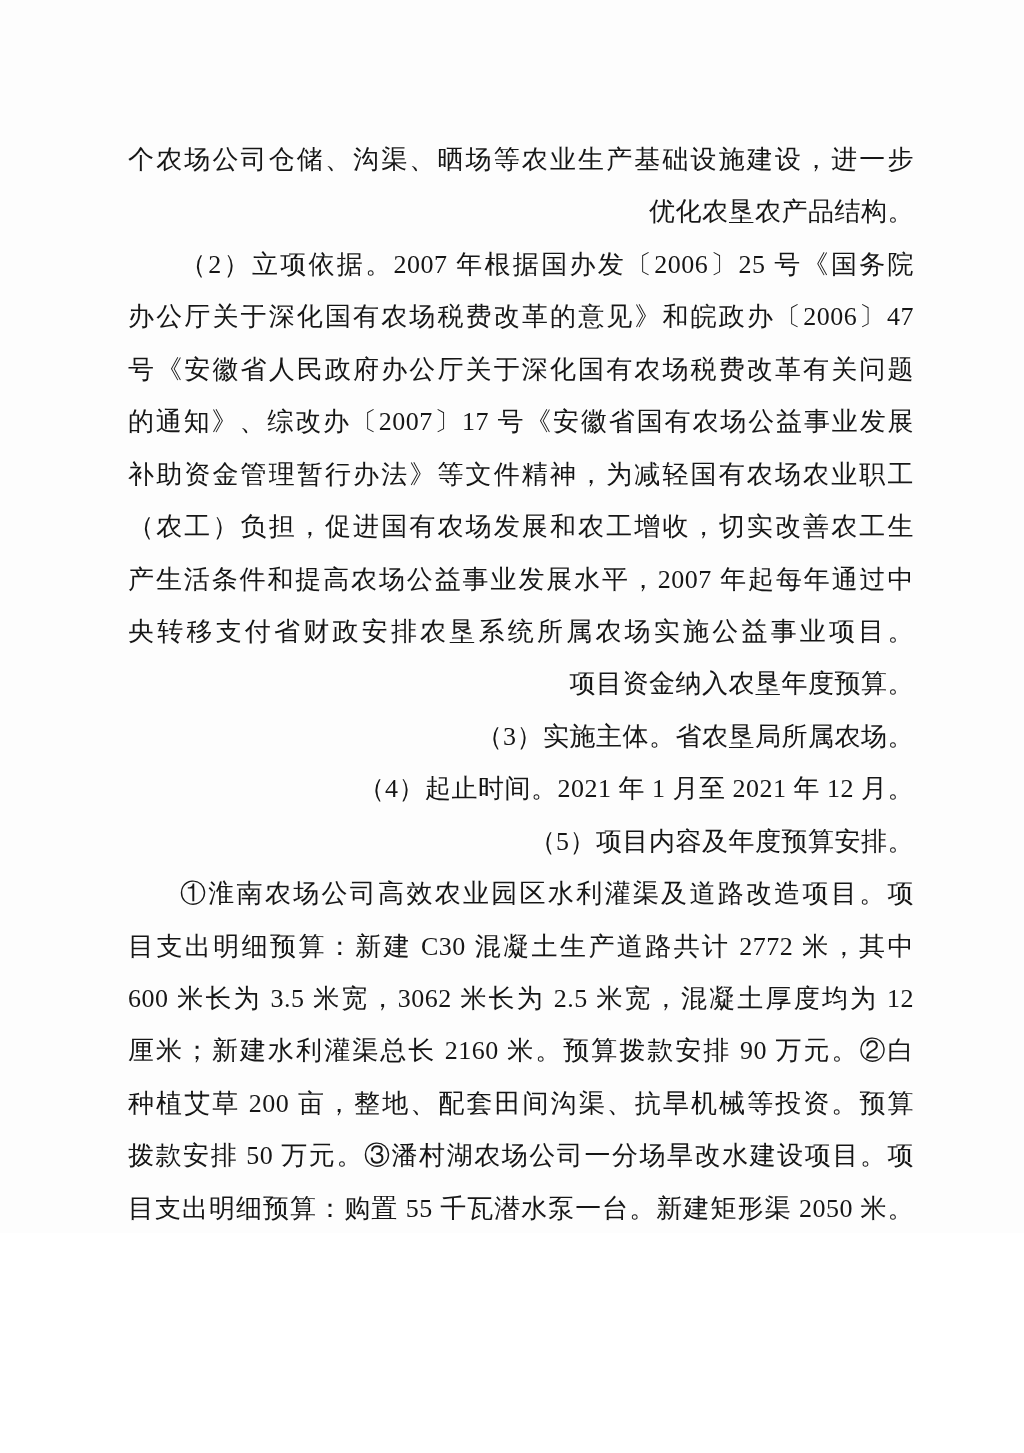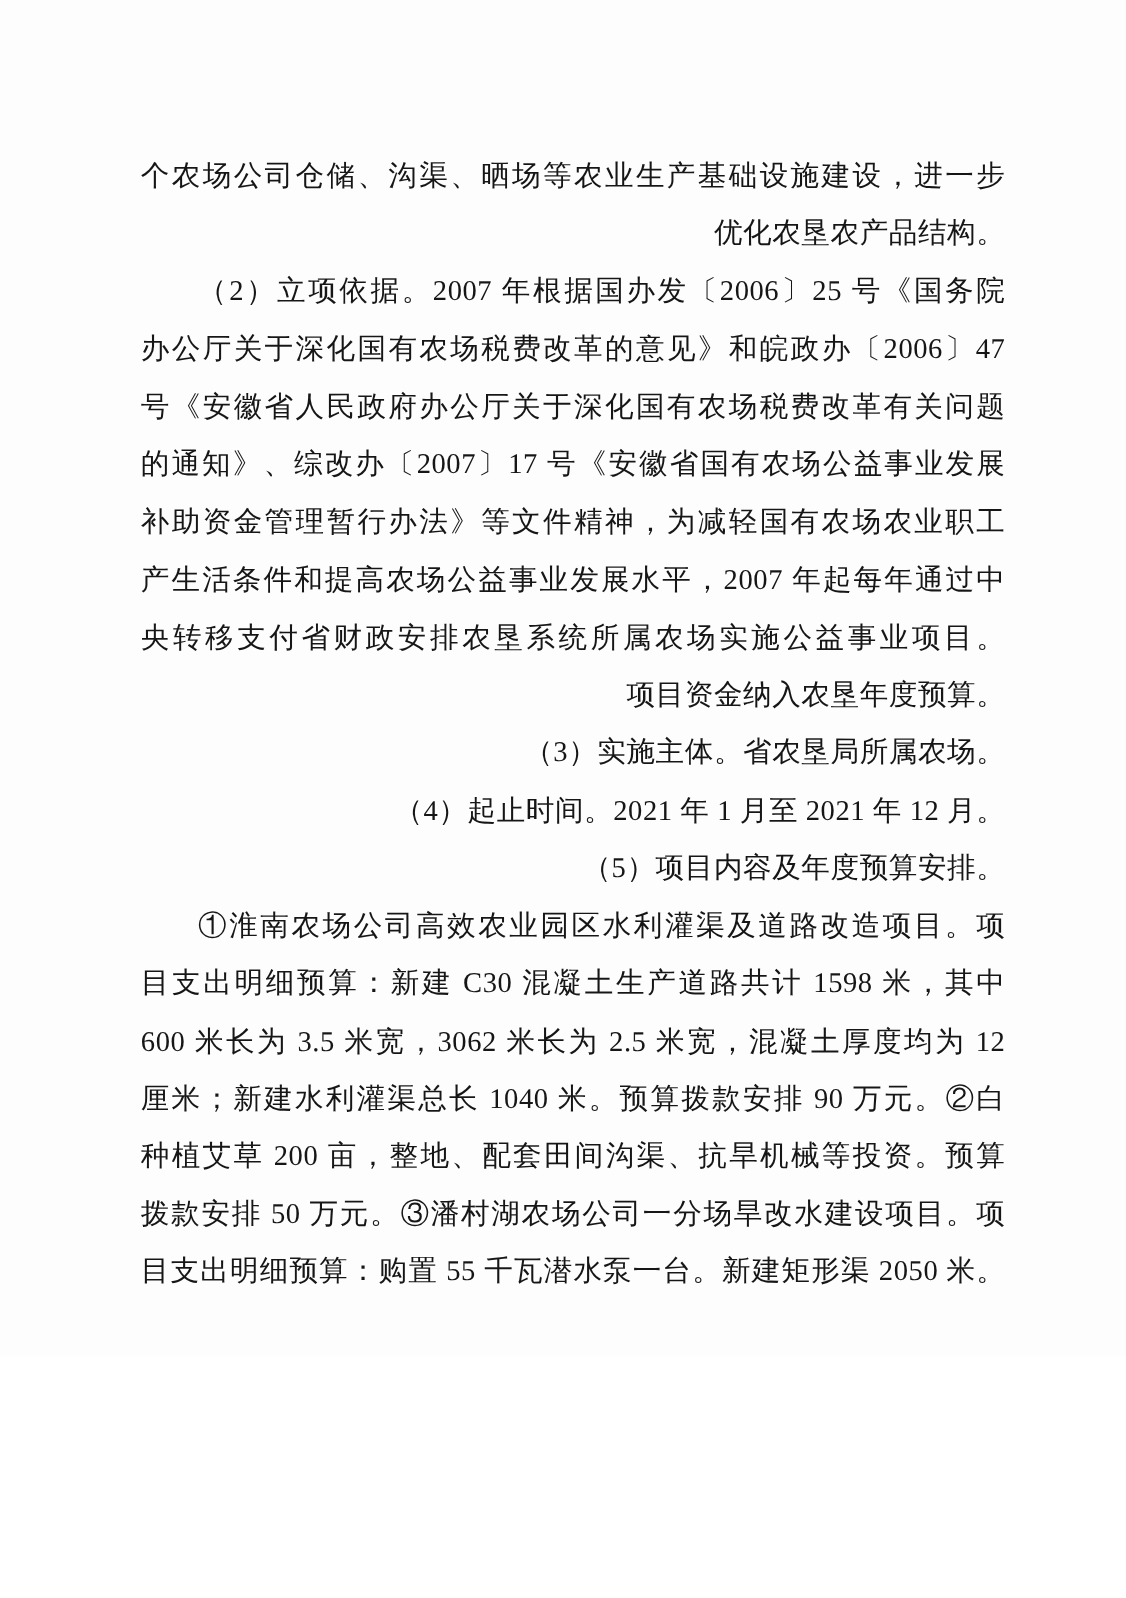--- a/index.html
+++ b/index.html
@@ -56,28 +56,29 @@
 
 <div class="page">
   <div class="text-block" id="text-block">
       <div class="line fill">个农场公司仓储、沟渠、晒场等农业生产基础设施建设，进一步</div>
       <div class="line">优化农垦农产品结构。</div>
       <div class="line indent fill">（2）立项依据。2007 年根据国办发〔2006〕25 号《国务院</div>
       <div class="line fill">办公厅关于深化国有农场税费改革的意见》和皖政办〔2006〕47</div>
       <div class="line fill">号《安徽省人民政府办公厅关于深化国有农场税费改革有关问题</div>
       <div class="line fill">的通知》、综改办〔2007〕17 号《安徽省国有农场公益事业发展</div>
       <div class="line fill">补助资金管理暂行办法》等文件精神，为减轻国有农场农业职工</div>
+      <div class="line fill">（农工）负担，促进国有农场发展和农工增收，切实改善农工生</div>
       <div class="line fill">产生活条件和提高农场公益事业发展水平，2007 年起每年通过中</div>
       <div class="line fill">央转移支付省财政安排农垦系统所属农场实施公益事业项目。</div>
       <div class="line">项目资金纳入农垦年度预算。</div>
       <div class="line indent">（3）实施主体。省农垦局所属农场。</div>
       <div class="line indent">（4）起止时间。2021 年 1 月至 2021 年 12 月。</div>
       <div class="line indent">（5）项目内容及年度预算安排。</div>
       <div class="line indent fill">①淮南农场公司高效农业园区水利灌渠及道路改造项目。项</div>
-      <div class="line fill">目支出明细预算：新建 C30 混凝土生产道路共计 1598 米，其中</div>
+      <div class="line fill">目支出明细预算：新建 C30 混凝土生产道路共计 2772 米，其中</div>
       <div class="line fill">600 米长为 3.5 米宽，3062 米长为 2.5 米宽，混凝土厚度均为 12</div>
-      <div class="line fill">厘米；新建水利灌渠总长 1040 米。预算拨款安排 90 万元。②白</div>
+      <div class="line fill">厘米；新建水利灌渠总长 2160 米。预算拨款安排 90 万元。②白</div>
       <div class="line fill">种植艾草 200 亩，整地、配套田间沟渠、抗旱机械等投资。预算</div>
       <div class="line fill">拨款安排 50 万元。③潘村湖农场公司一分场旱改水建设项目。项</div>
       <div class="line fill">目支出明细预算：购置 55 千瓦潜水泵一台。新建矩形渠 2050 米。</div>
     </div>
   <div class="page-number">27</div>
 </div>
 
 </body></html>

